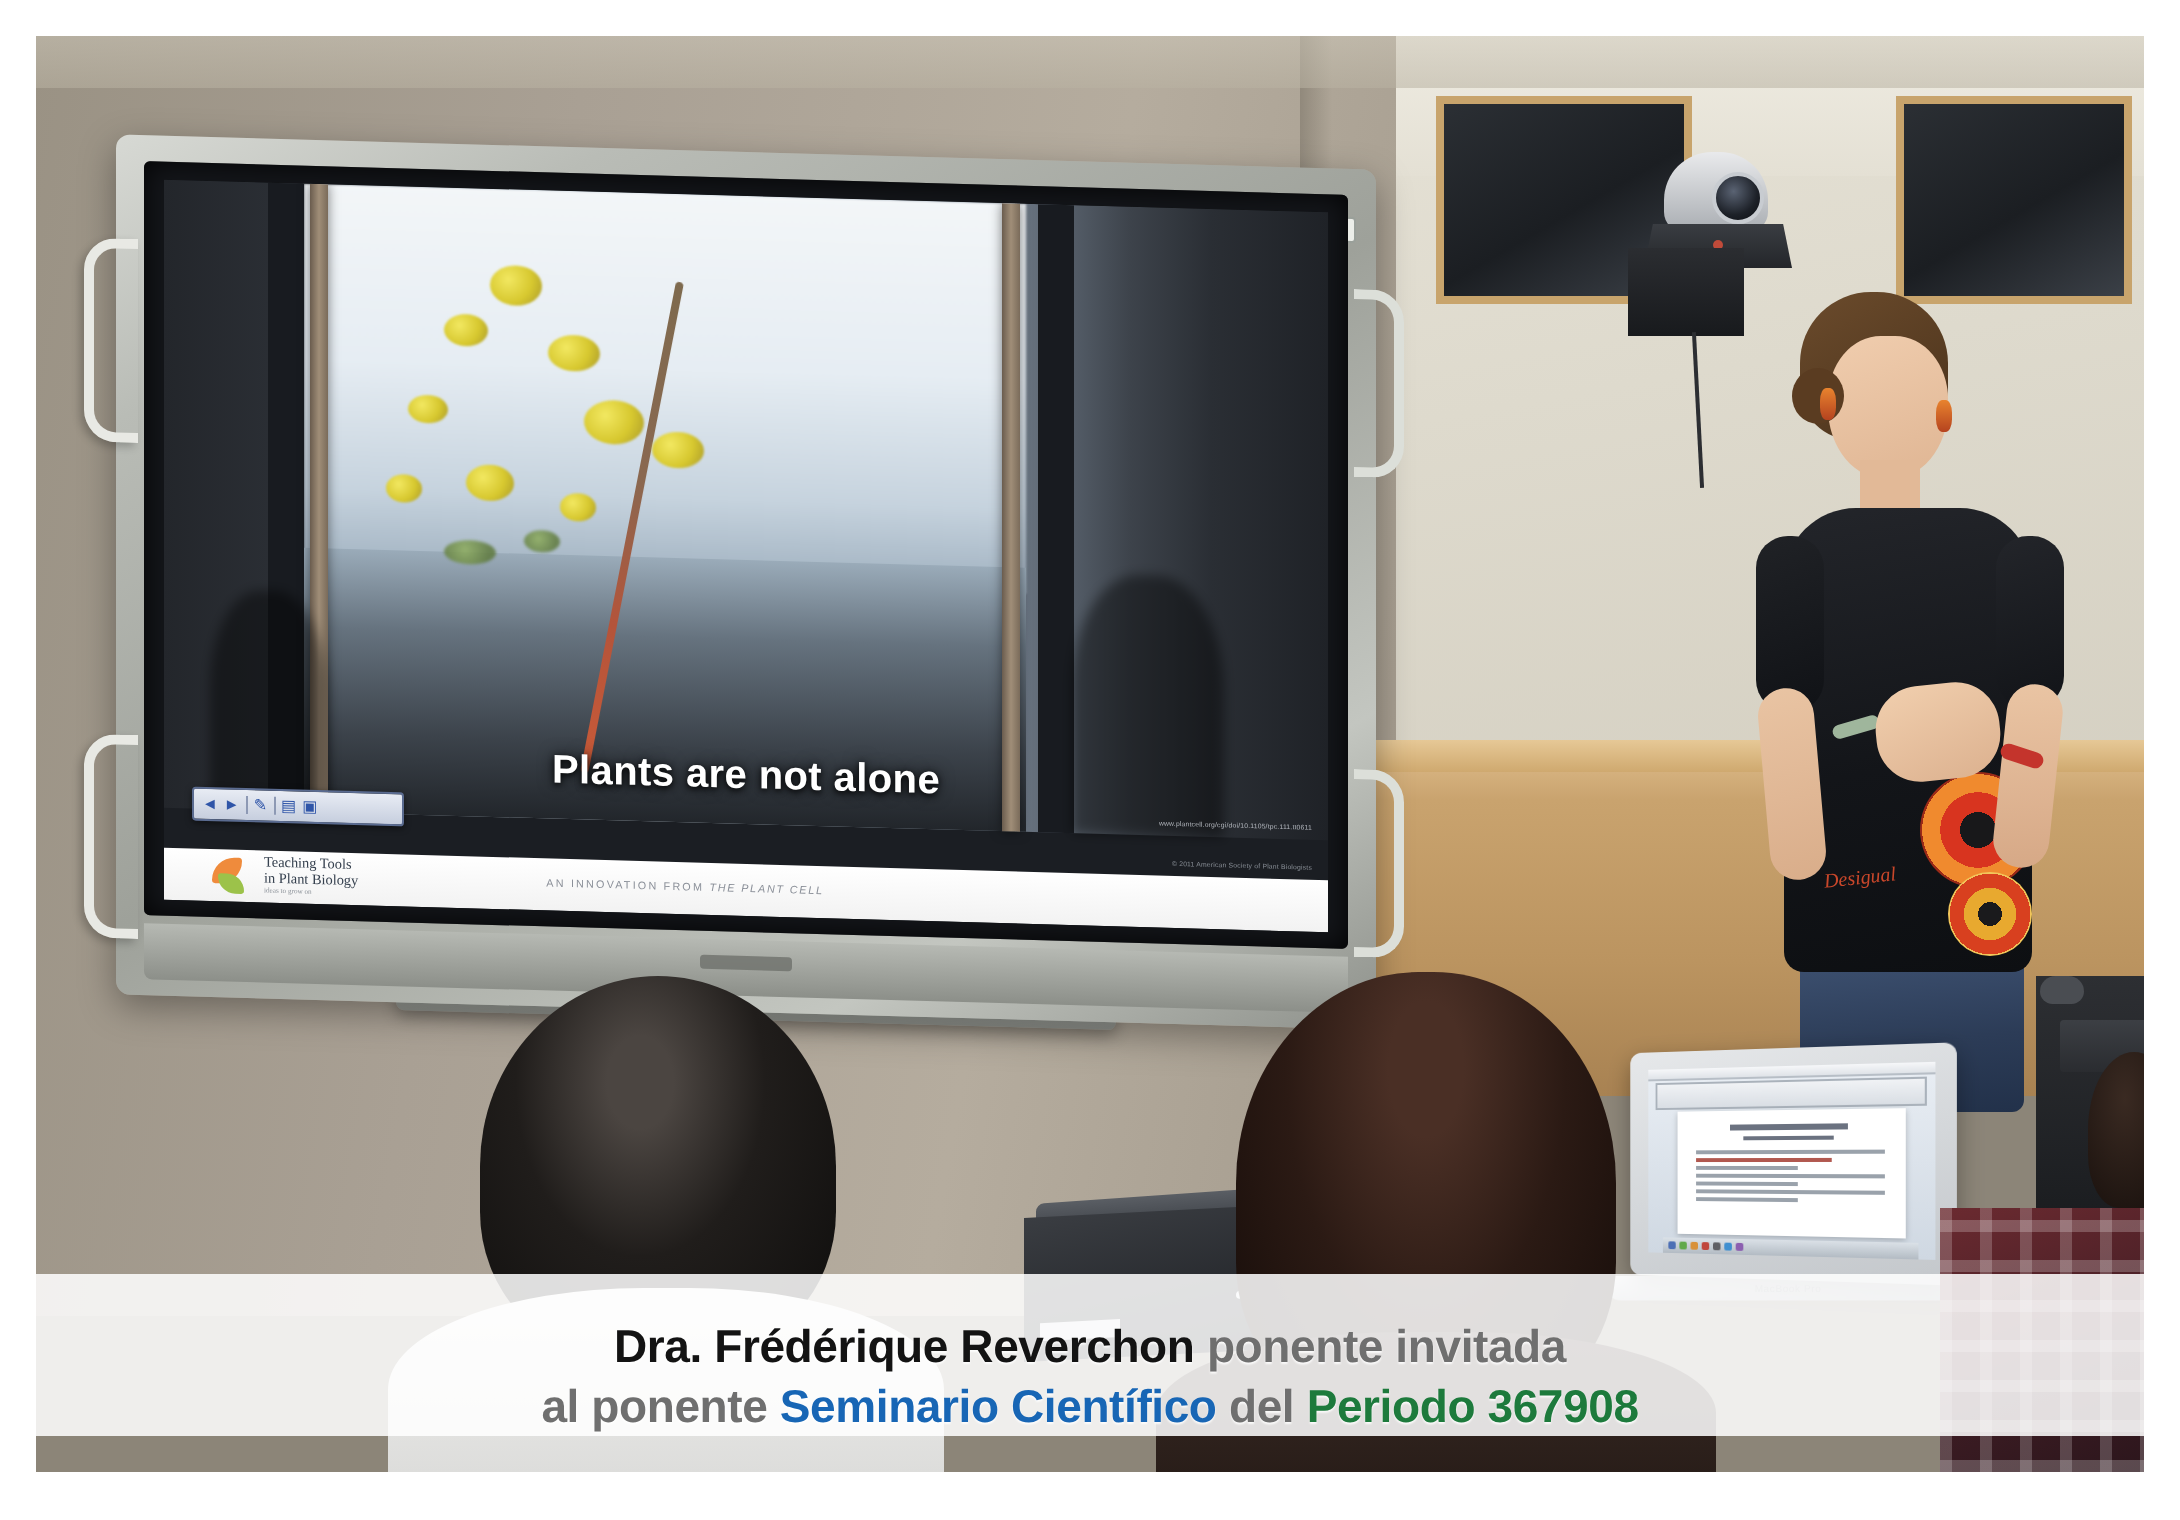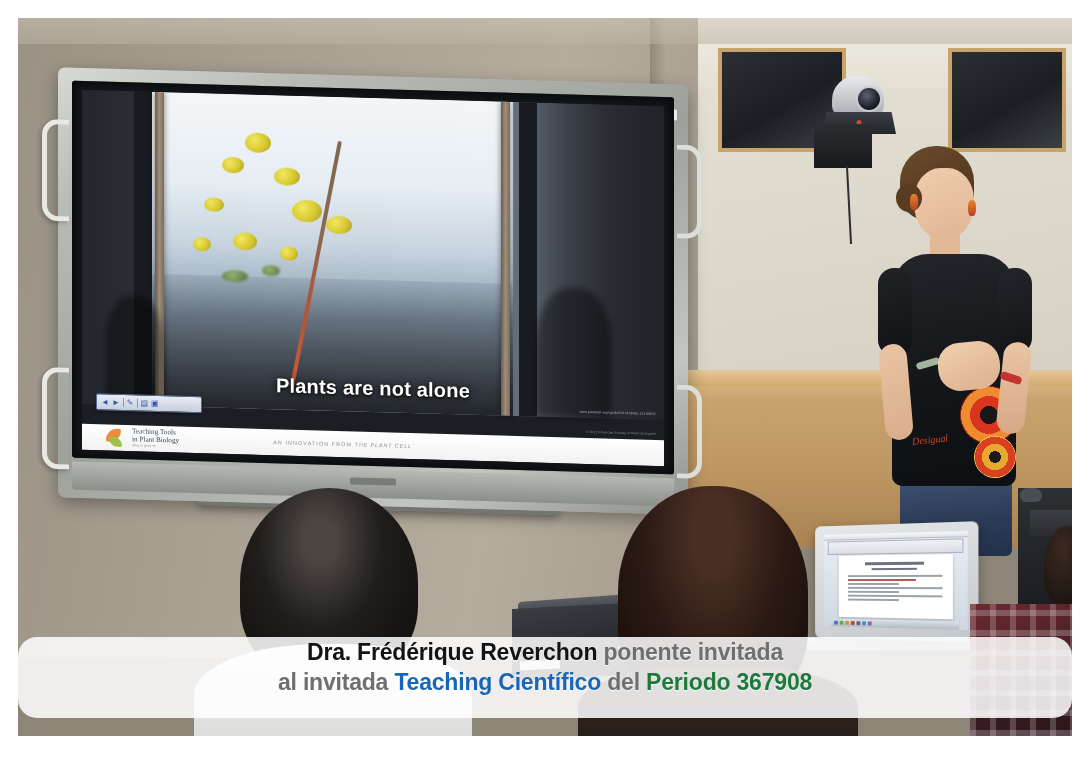--- a/index.html
+++ b/index.html
@@ -482,23 +482,22 @@
   }
   .pc-label{
     position:absolute;left:8px;bottom:10px;width:40px;height:9px;
     background:#d9dce0;
   }
 
   
   .caption{
     position:absolute;left:0;right:0;top:619px;height:81px;
     background:rgba(255,255,255,.86);
-    display:flex;flex-direction:column;align-items:center;justify-content:flex-start;
+    display:flex;flex-direction:column;align-items:center;justify-content:flex-end;
     text-align:center;
-    border-radius:19px;
   }
   .cap-line{
     white-space:nowrap;font-weight:bold;
     font-family:"Liberation Sans",sans-serif;
     text-shadow:0 1px 1px rgba(255,255,255,.85);
   }
   .cap-line.l1{font-size:23px;line-height:30px;letter-spacing:-.2px;}
   .cap-line.l2{font-size:23px;line-height:30px;letter-spacing:-.2px;}
   .c-dark{color:#131313;}
   .c-gray{color:#6f6f6f;}
@@ -683,21 +682,21 @@
     <div class="aud-shoulders-1"></div>
     <div class="aud-head-3"></div>
     <div class="aud-plaid"></div>
 
     <div class="caption">
       <div class="cap-line l1">
         <span class="c-dark">Dra. Frédérique Reverchon</span>
         <span class="c-gray">ponente invitada</span>
       </div>
       <div class="cap-line l2">
-        <span class="c-gray">al invitada</span>
-        <span class="c-blue">Teaching Científico</span>
+        <span class="c-gray">al ponente</span>
+        <span class="c-blue">Seminario Científico</span>
         <span class="c-gray">del</span>
         <span class="c-green">Periodo 367908</span>
       </div>
     </div>
 
   </div>
 </div>
 
 </body></html>

